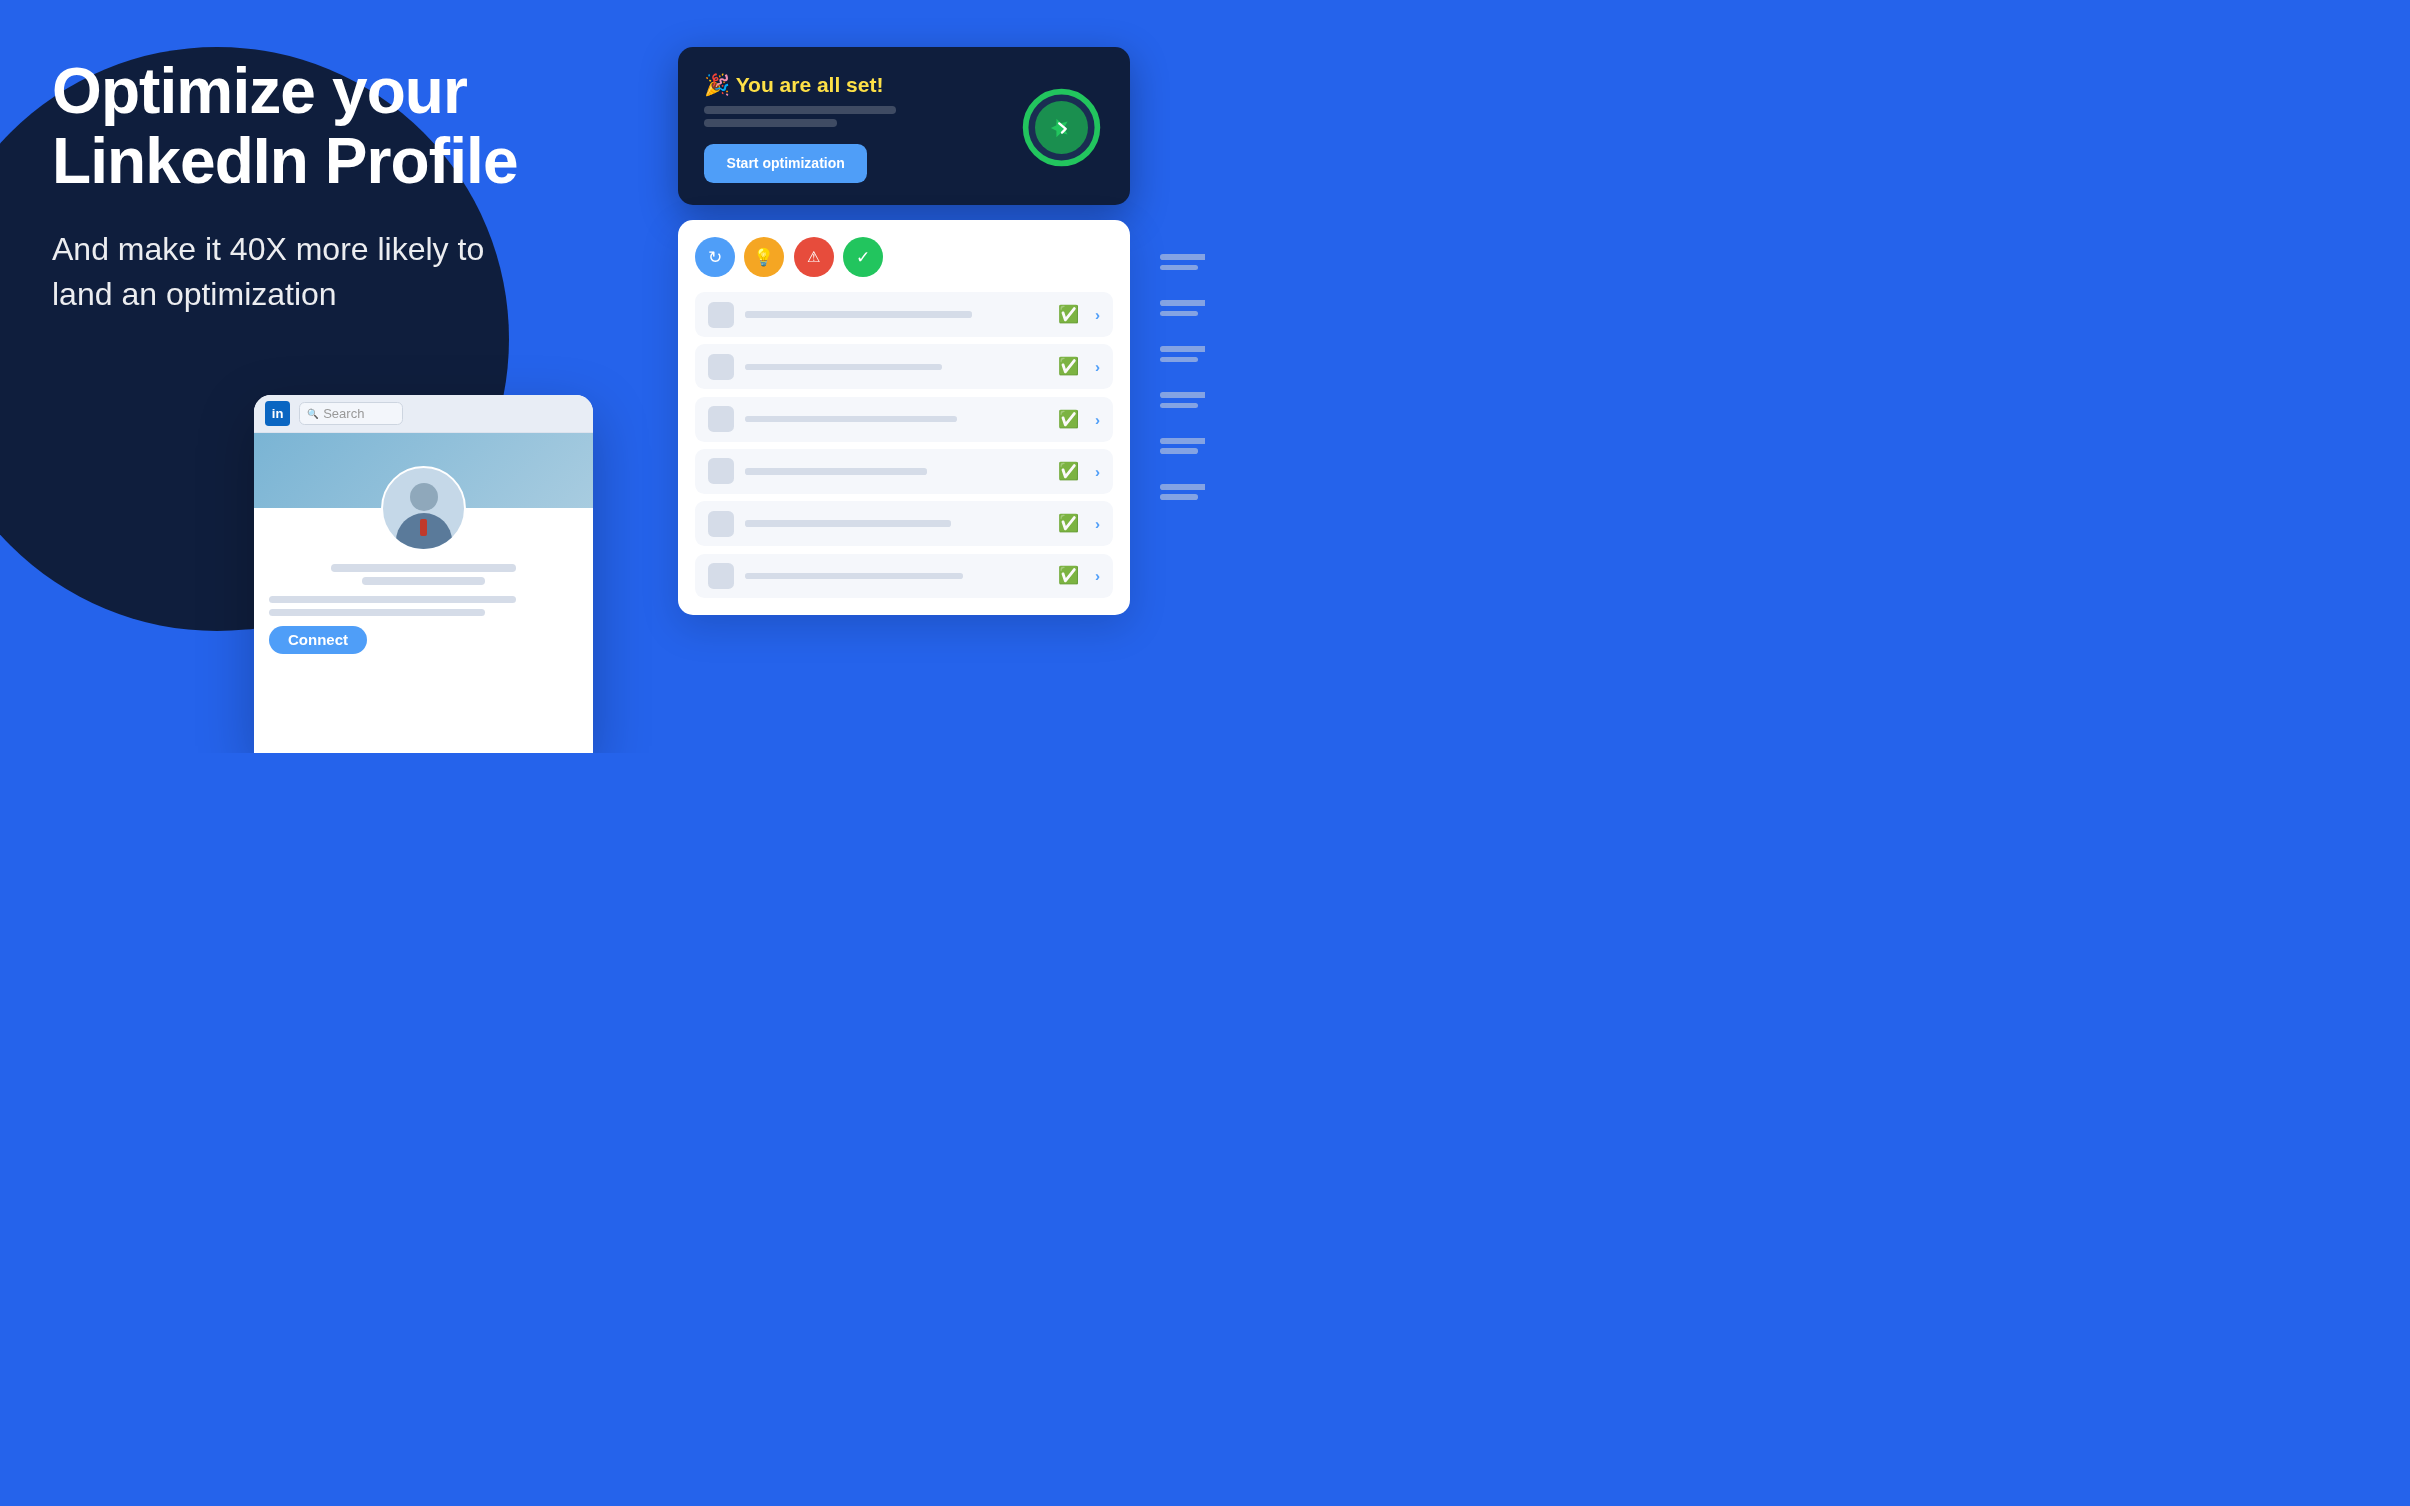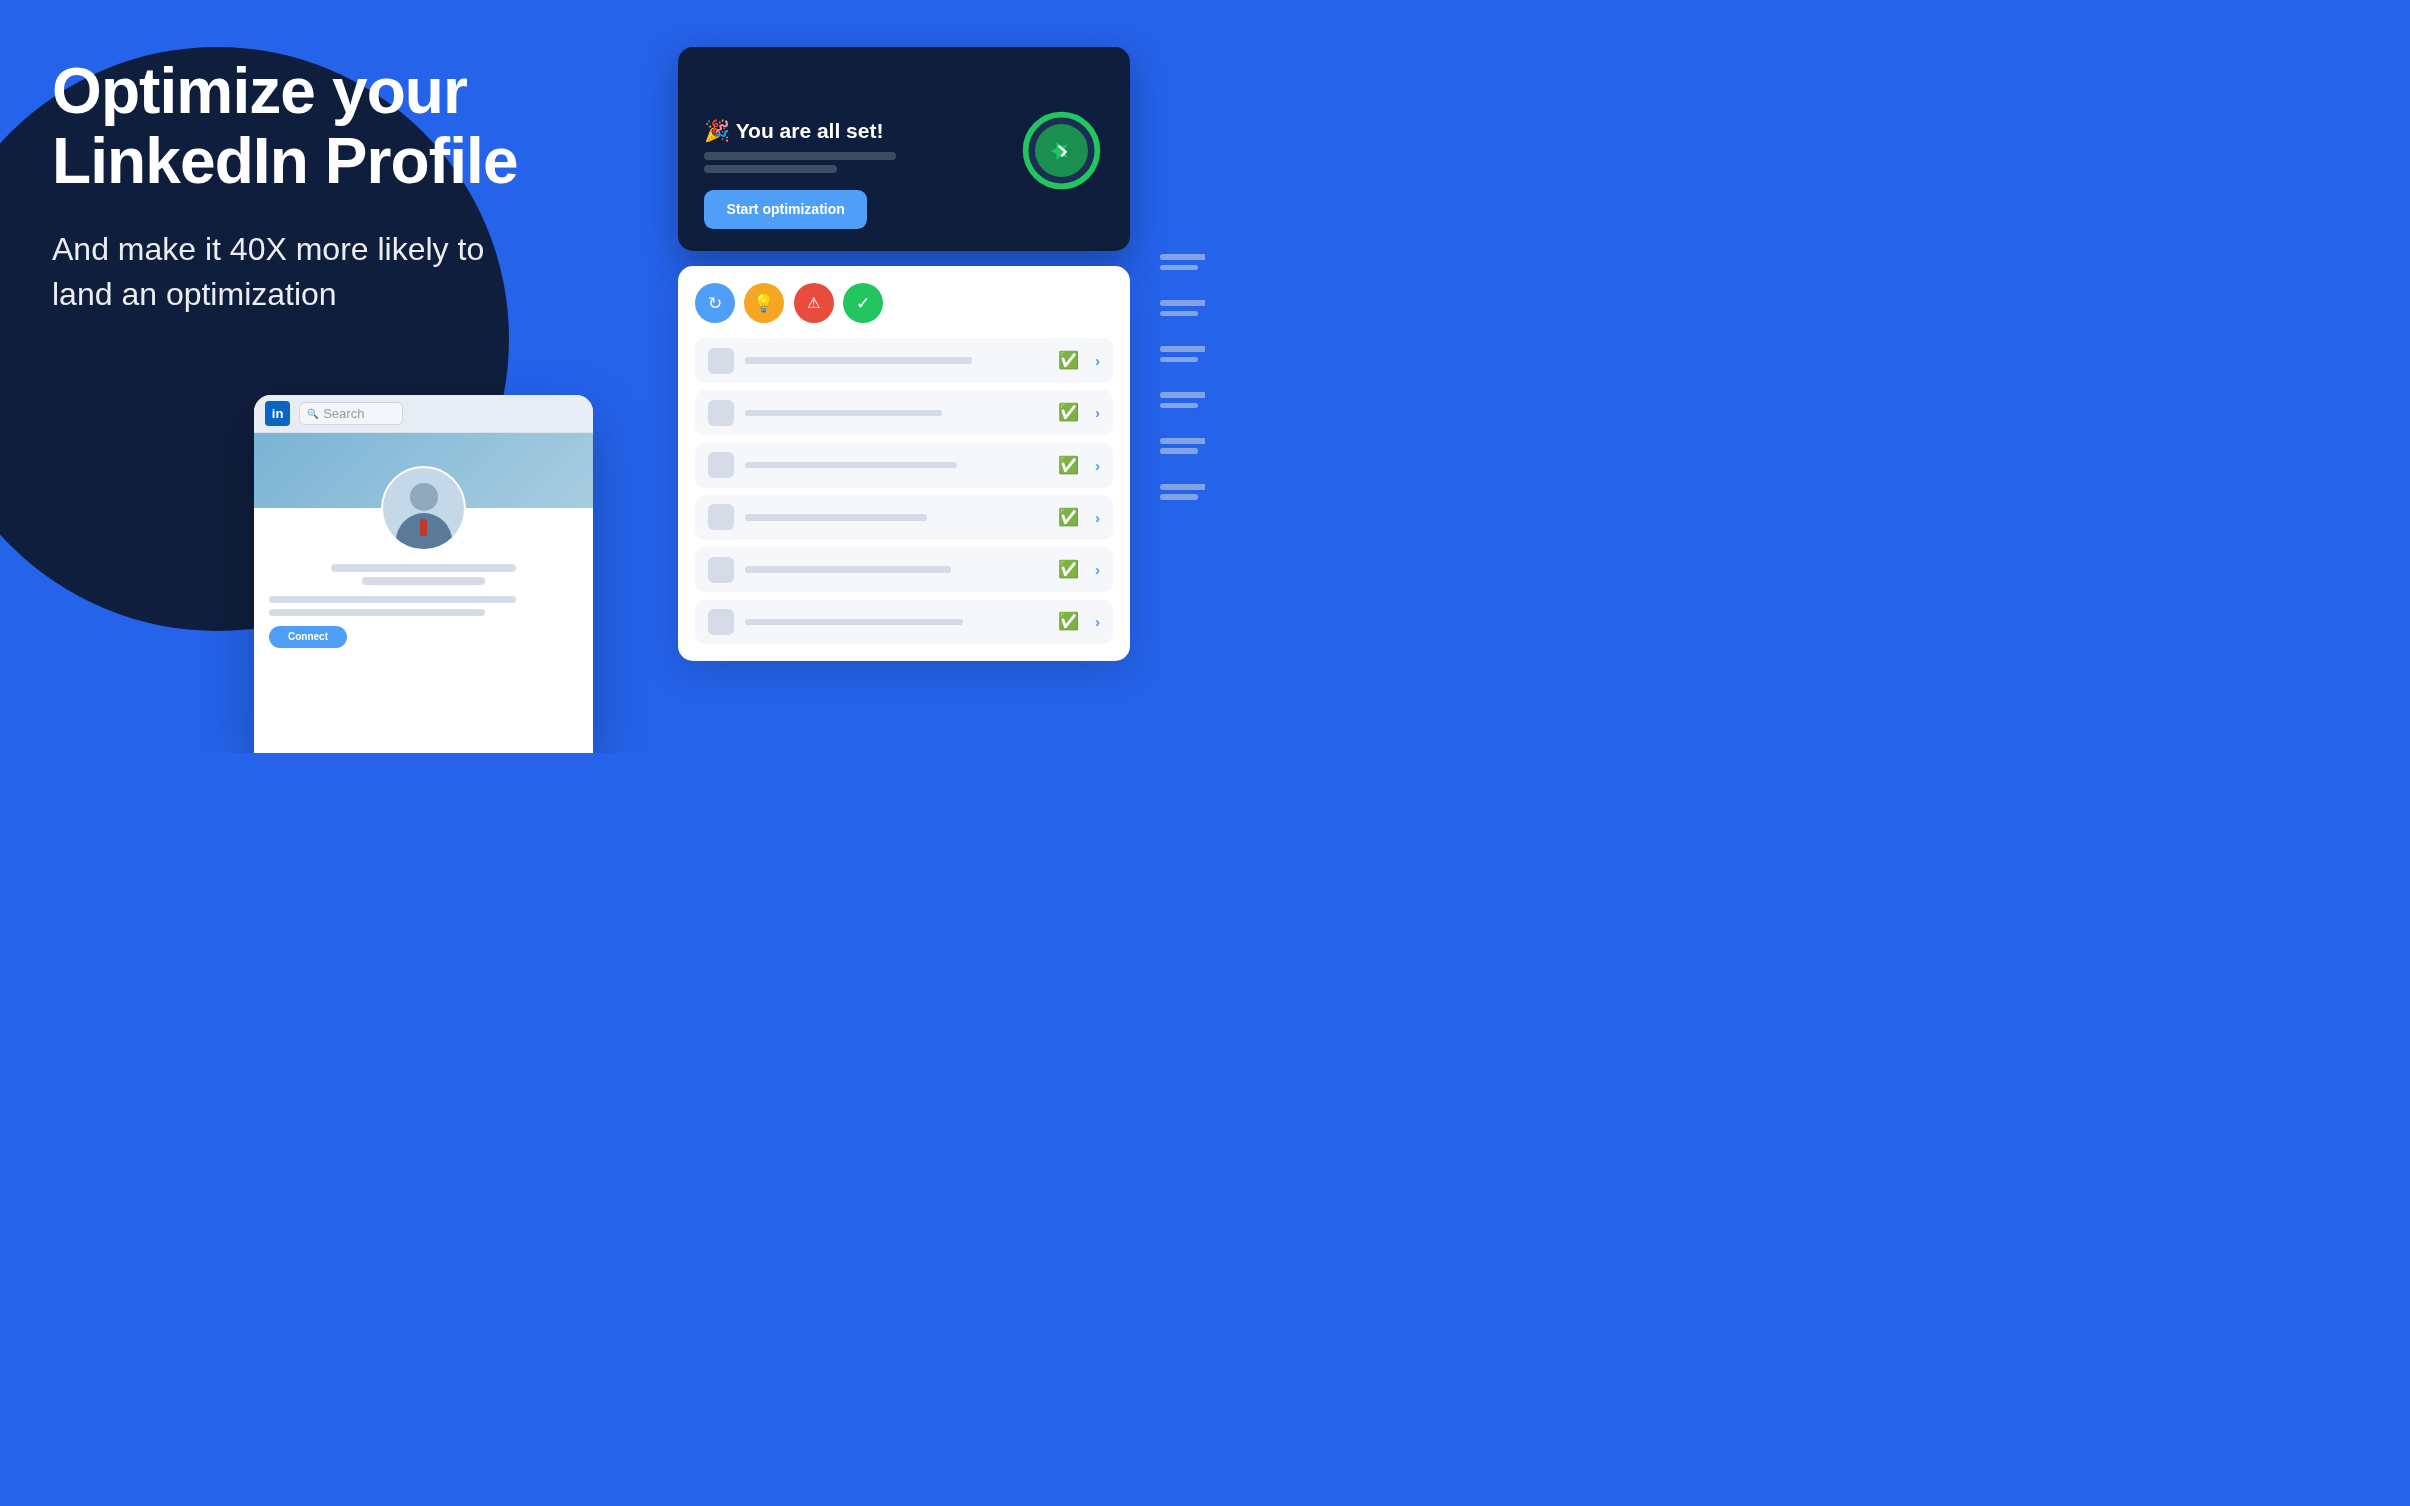--- a/index.html
+++ b/index.html
@@ -182,21 +182,21 @@
     .linkedin-button-row {
       padding: 9.4px 15px;
     }
 
     .linkedin-btn {
       background: #4f9ef8;
       color: white;
       border: none;
       border-radius: 19px;
       padding: 5.6px 19px;
-      font-size: 10px;
+      font-size: 15px;
       font-weight: 600;
       cursor: pointer;
     }
 
     
     .right-panel {
       position: absolute;
       top: 47px;
       right: 75px;
       width: 452px;
@@ -213,25 +213,24 @@
       align-items: center;
       justify-content: space-between;
       box-shadow: 0 11.3px 38px rgba(0,0,0,0.3);
     }
 
     .set-card-left {
       flex: 1;
     }
 
     .set-card-title {
-      color: #ffffff;
+      color: #fde047;
       font-size: 21px;
       font-weight: 700;
       margin-bottom: 9.4px;
-      margin-top: 46px;
     }
 
     .set-card-lines {
       display: flex;
       flex-direction: column;
       gap: 5.6px;
       margin-bottom: 17px;
     }
 
     .set-card-line {

